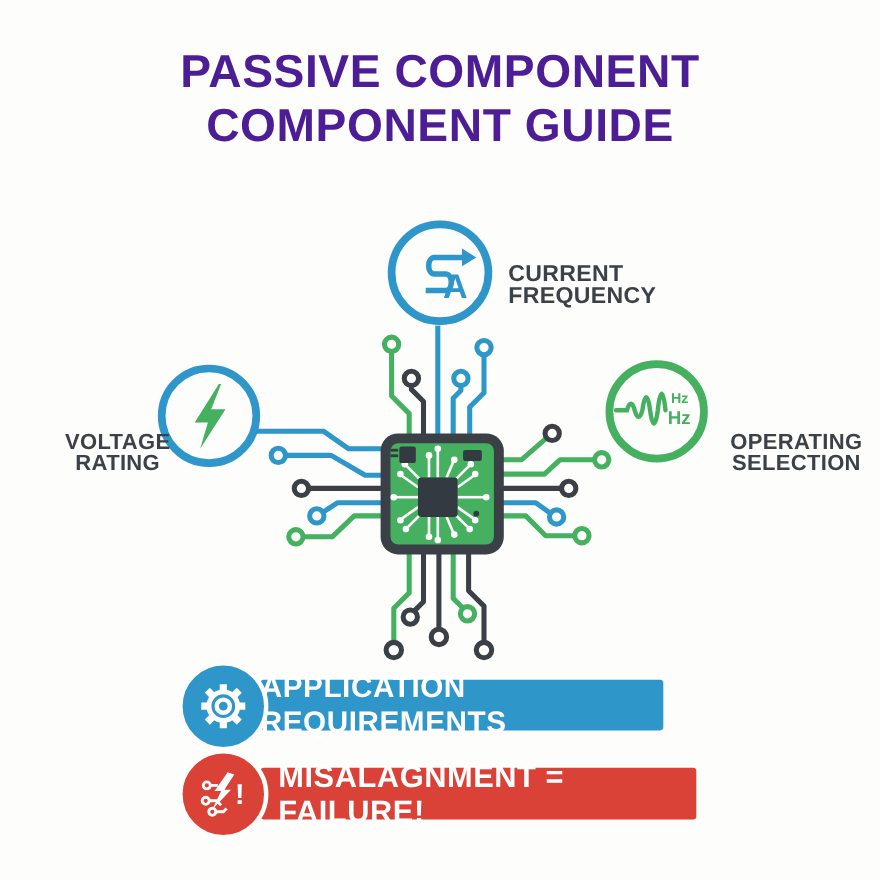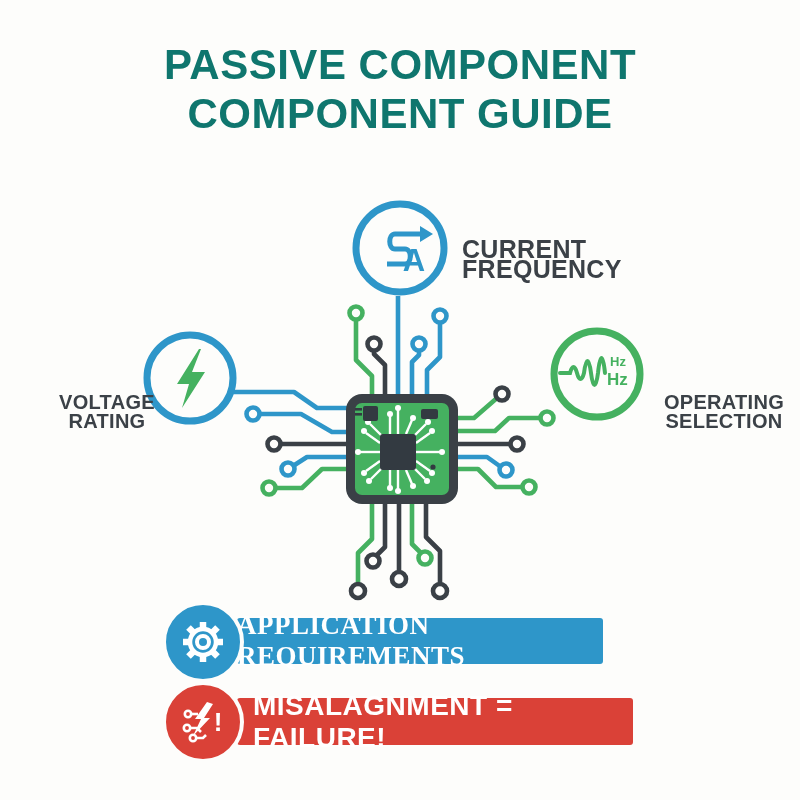--- a/index.html
+++ b/index.html
@@ -5,34 +5,34 @@
   html,body{margin:0;padding:0;}
   body{
     width:800px;height:800px;position:relative;overflow:hidden;
     background:#fdfdfb;
     font-family:"Liberation Sans", sans-serif;
   }
   .abs{position:absolute;}
   .title{
     left:0;top:40px;width:800px;text-align:center;
     font-weight:bold;font-size:42px;line-height:49px;letter-spacing:.5px;
-    color:#0f766e;
+    color:#4c1d95;
   }
   .node-label{
     font-weight:bold;font-size:20px;line-height:19px;letter-spacing:.3px;
     color:#3b4147;
   }
-  .label-current{left:462px;top:239px;text-align:left;font-size:25px;line-height:20px;}
+  .label-current{left:462px;top:239px;text-align:left;font-size:21px;line-height:20px;}
   .label-voltage{left:48px;top:393px;width:118px;text-align:center;}
   .label-frequency{left:630px;top:393px;width:124px;text-align:center;margin-left:32px;}
   .bar{
     height:46px;display:flex;align-items:center;border-radius:3px;
     color:#ffffff;font-weight:bold;letter-spacing:.5px;
   }
-  .bar-blue{left:237px;top:618px;width:366px;background:#2e96c9;justify-content:center;font-size:27px;font-family:Liberation Serif, serif;}
+  .bar-blue{left:237px;top:618px;width:366px;background:#2e96c9;justify-content:center;font-size:27px;}
   .bar-red{left:237px;top:698px;width:396px;height:47px;background:#da4137;justify-content:center;padding-left:16px;box-sizing:border-box;font-size:28px;}
   .badge{
     width:82px;height:82px;border-radius:50%;box-sizing:border-box;
     border:4px solid #fdfdfb;display:flex;align-items:center;justify-content:center;
   }
   .badge-blue{left:162px;top:601px;background:#2e96c9;}
   .badge-red{left:162px;top:681px;background:#da4137;}
   svg{display:block;}
 </style>
 </head>

